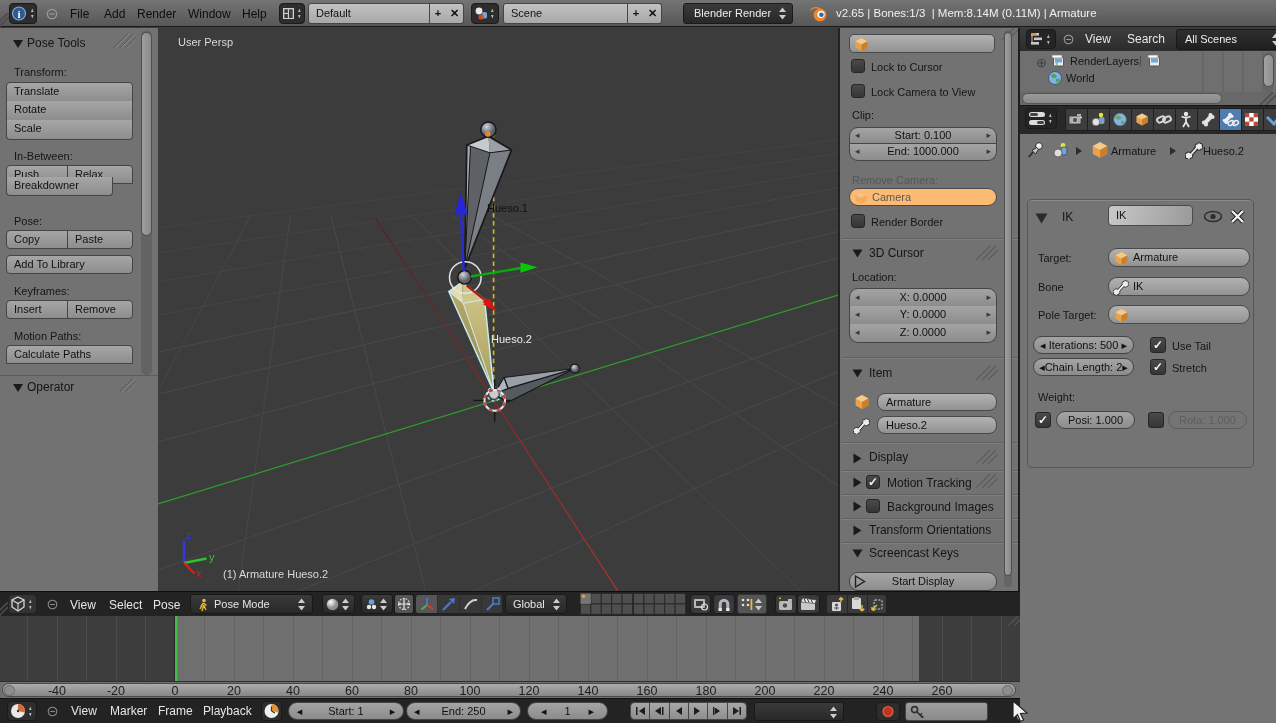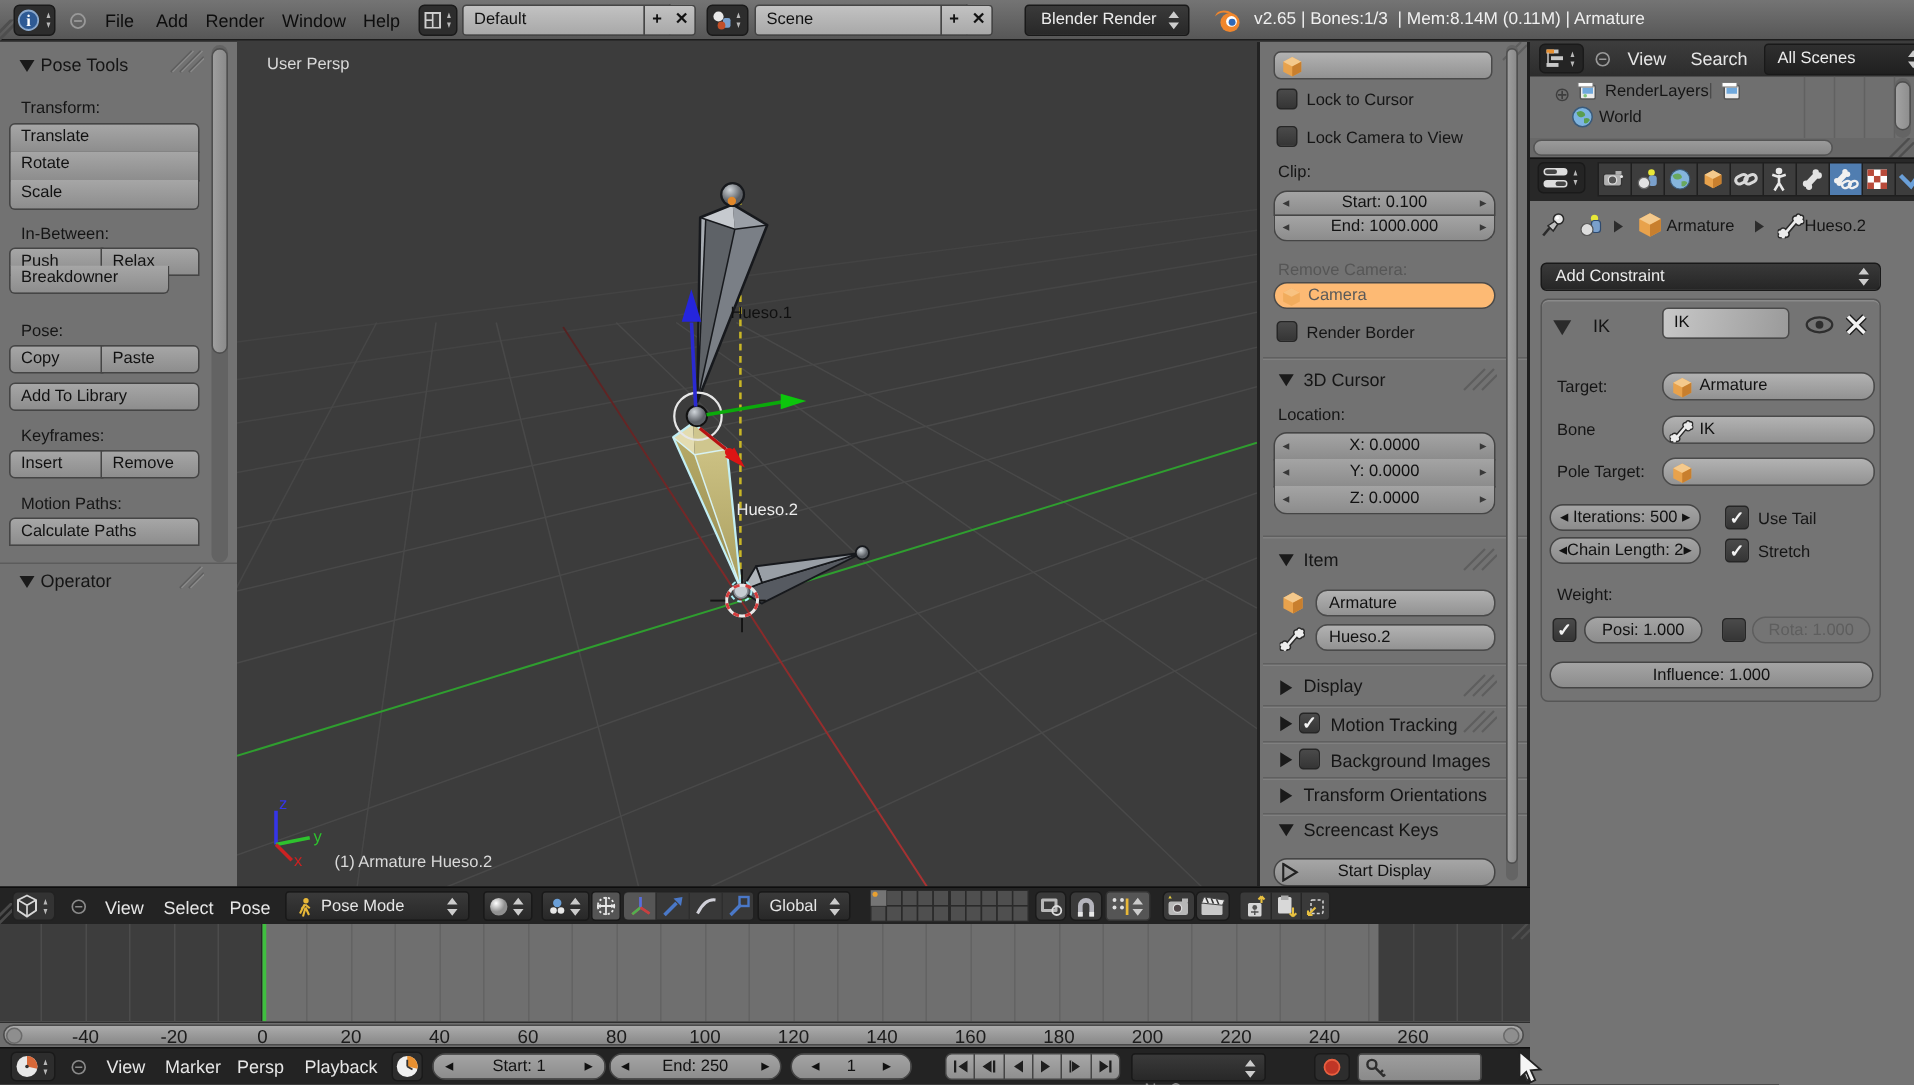--- a/index.html
+++ b/index.html
@@ -643,21 +643,21 @@
             <path d="M10 9 L10 2 A7 7 0 0 1 16.8 10.5z" fill="#d86838"></path>
             <circle cx="10" cy="9" r="1.2" fill="#333"></circle>
    <path d="M21 8 l2.6 0 -1.3 -3.6z M21 11 l2.6 0 -1.3 3.6z" fill="#b9b9b9"></path>
           </svg></div>
   <svg class="abs" style="left:47px;top:7px" width="11" height="11" viewBox="0 0 12 12">
           <circle cx="6" cy="6" r="4.7" fill="none" stroke="#8a8a8a" stroke-width="1.2"></circle>
           <line x1="3.4" y1="6" x2="8.6" y2="6" stroke="#8a8a8a" stroke-width="1.2"></line>
         </svg>
   <div class="wlbl" style="left:71px;top:5px;font-size:12px;">View</div>
   <div class="wlbl" style="left:110px;top:5px;font-size:12px;">Marker</div>
-  <div class="wlbl" style="left:158px;top:5px;font-size:12px;">Persp</div>
+  <div class="wlbl" style="left:158px;top:5px;font-size:12px;">Frame</div>
   <div class="wlbl" style="left:203px;top:5px;font-size:12px;">Playback</div>
   <div class="iconbtn" style="left:261px;top:2px;width:21px;height:20px;background:#2d2d2d;">
    <svg width="19" height="18" viewBox="0 0 19 18">
             <circle cx="9.5" cy="9" r="7" fill="#f0f0f0"></circle>
             <path d="M9.5 9 L9.5 2 A7 7 0 0 1 16.3 10.5z" fill="#e89030"></path>
             <path d="M9.5 9 L9.5 4.5 M9.5 9 L13 11" stroke="#333" stroke-width="1.2"></path>
           </svg></div>
   <div class="pill" style="left:288px;top:3px;width:116px;height:18px;line-height:16px;">◂<span style="margin:0 26px;">Start: 1</span>▸</div>
   <div class="pill" style="left:406px;top:3px;width:115px;height:18px;line-height:16px;">◂<span style="margin:0 22px;">End: 250</span>▸</div>
   <div class="pill" style="left:527px;top:3px;width:81px;height:18px;line-height:16px;">◂<span style="margin:0 18px;">1</span>▸</div>
@@ -881,24 +881,20 @@
       </svg>
  <div class="lbl" style="left:91px;top:40px;">Armature</div>
  <svg class="abs" style="left:149px;top:41px" width="8" height="10" viewBox="0 0 8 10">
         <path d="M1 1 L7 5 1 9z" fill="#2c2c2c"></path>
       </svg>
  <svg class="abs" style="left:165px;top:36px" width="18" height="18" viewBox="0 0 17 17">
         <path d="M5.2 11.2 L9.8 5.8 C9 4.2 10 2.6 11.6 2.8 C12 1.4 13.8 1.2 14.6 2.4 C16 2 17 3.6 16.2 4.9 C17.4 5.9 16.6 7.8 15 7.8 C14.2 9.2 12.4 9 11.6 7.9 L7 13.3 C7.8 14.9 6.8 16.4 5.2 16.2 C4.8 17.7 3 17.9 2.2 16.6 C0.8 17 -0.2 15.4 0.6 14.2 C-0.6 13.1 0.2 11.3 1.8 11.4 C2.6 10 4.4 10.2 5.2 11.2z" fill="#ececec" stroke="#2a2a2a" stroke-width="1"></path>
       </svg>
  <div class="lbl" style="left:183px;top:40px;">Hueso.2</div>
 
- <div class="ddark" style="left:7px;top:70px;width:227px;height:19px;line-height:17px;padding-left:9px;border-radius:4px;background:linear-gradient(#393939,#262626);">Add Constraint
-  <svg class="abs" style="right:6px;top:2px" width="9" height="13" viewBox="0 0 9 13">
-          <path d="M1 5 l7 0 -3.5 -4.5z M1 8 l7 0 -3.5 4.5z" fill="#ccc"></path>
-        </svg></div>
 
  <div class="abs" style="left:7px;top:94px;width:227px;height:269px;border:1px solid #565656;border-radius:5px;box-shadow:inset 0 1px 0 #8a8a8a;"></div>
  <svg class="abs" style="left:15px;top:108px" width="13" height="11" viewBox="0 0 13 11">
         <path d="M0.5 0.5 L12.5 0.5 6.5 10.5z" fill="#2a2a2a"></path>
       </svg>
  <div class="lbl" style="left:42px;top:105px;font-size:12px;">IK</div>
  <div class="fieldl" style="left:88px;top:100px;width:85px;height:21px;border-radius:4px;background:linear-gradient(100deg,#c8c8c8,#9a9a9a);line-height:19px;padding-left:7px;">IK</div>
  <svg class="abs" style="left:183px;top:105px" width="20" height="13" viewBox="0 0 20 13">
         <ellipse cx="10" cy="6.5" rx="8.5" ry="5" fill="none" stroke="#2e2e2e" stroke-width="1.5"></ellipse>
         <circle cx="10" cy="6.5" r="2.6" fill="#2e2e2e"></circle>
@@ -931,19 +927,18 @@
  <div class="chk" style="left:130px;top:232px;width:16px;height:16px;line-height:15px;">✓</div>
  <div class="lbl" style="left:152px;top:235px;">Use Tail</div>
  <div class="pill" style="left:13px;top:253px;width:101px;height:18px;line-height:16px;">◂Chain Length: 2▸</div>
  <div class="chk" style="left:130px;top:254px;width:16px;height:16px;line-height:15px;">✓</div>
  <div class="lbl" style="left:152px;top:257px;">Stretch</div>
  <div class="lbl" style="left:18px;top:286px;">Weight:</div>
  <div class="chk" style="left:15px;top:307px;width:16px;height:16px;line-height:15px;">✓</div>
  <div class="pill" style="left:36px;top:306px;width:79px;height:18px;line-height:16px;">Posi: 1.000</div>
  <div class="chk" style="left:128px;top:307px;width:16px;height:16px;"></div>
  <div class="pill" style="left:148px;top:306px;width:79px;height:18px;line-height:16px;background:none;border-color:#5e5e5e;color:#5e5e5e;">Rota: 1.000</div>
- <div class="pill" style="left:13px;top:336px;width:216px;height:18px;line-height:16px;">Influence: 1.000</div>
 
  <svg class="abs" style="left:-10px;top:595px" width="24" height="26" viewBox="0 0 24 26">
         <path d="M3 1 L3 19 7.5 14.5 10.5 21.5 13.5 20 10.5 13.5 17 13z" fill="#f5f5f5" stroke="#222" stroke-width="1.2"></path>
       </svg>
 </div>
 
 </div>
 </body></html>

